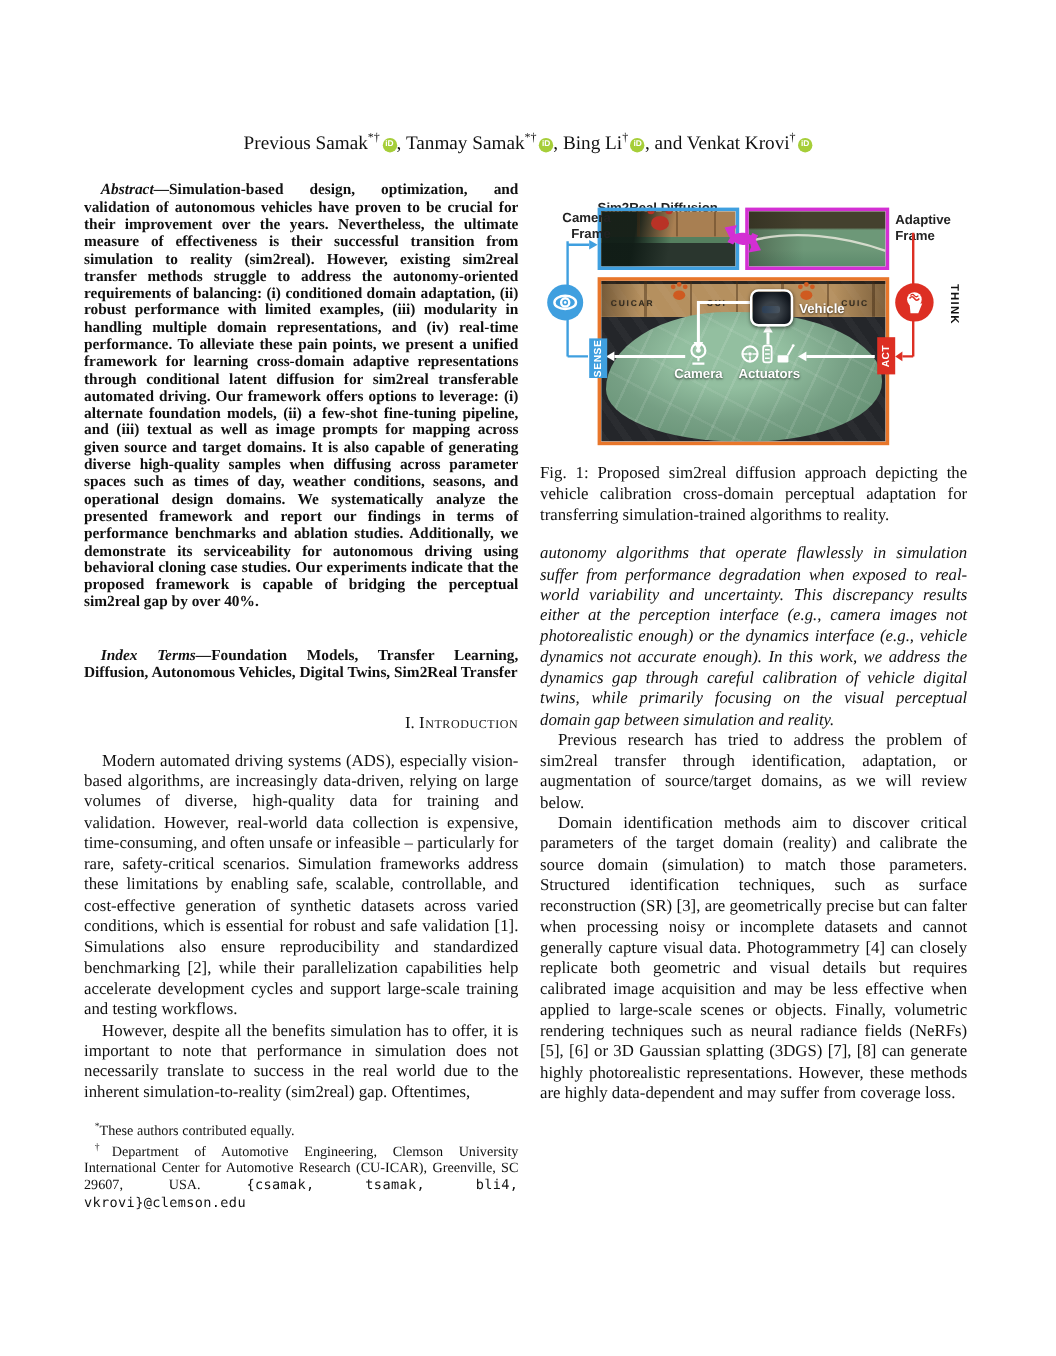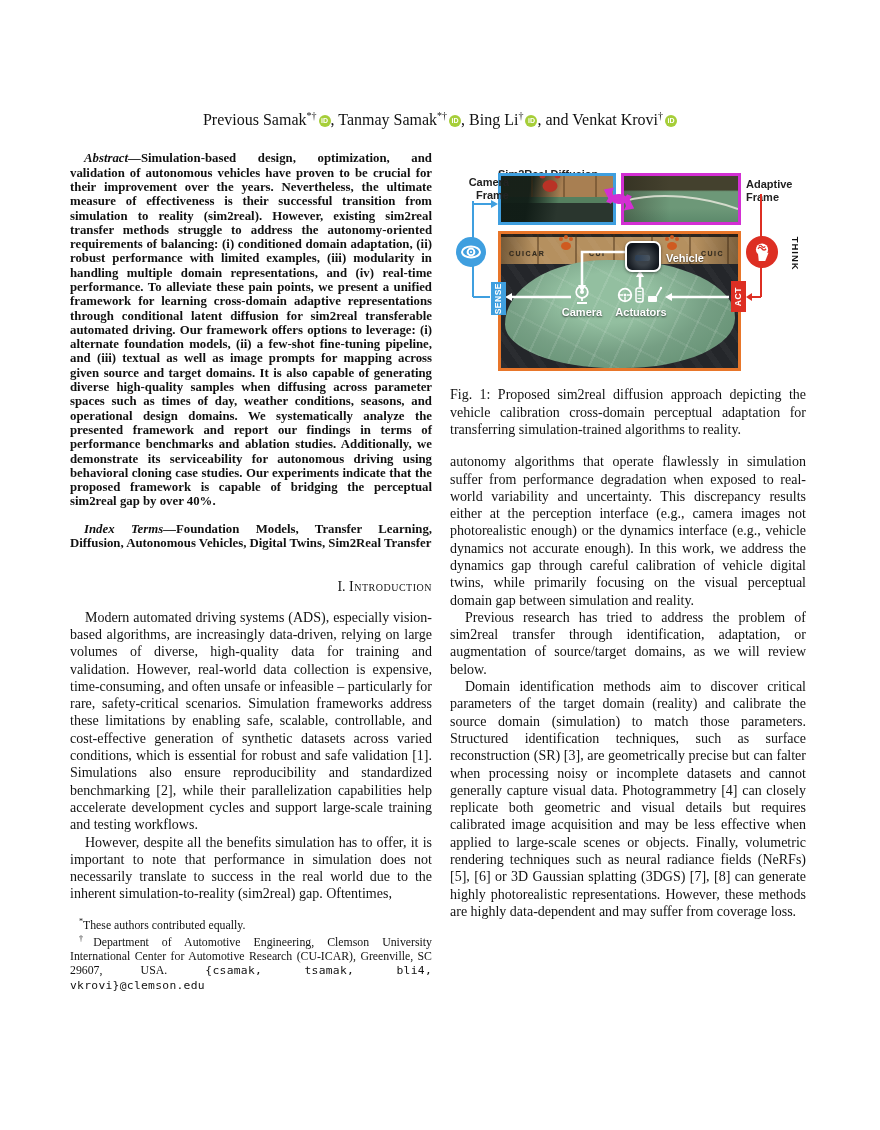--- a/index.html
+++ b/index.html
@@ -27,29 +27,29 @@
     font-size:7px;font-weight:bold;line-height:12px;text-align:center;
     vertical-align:2px;margin-left:2px;
   }
   .cols{display:flex;margin:22px 0 0 70px;}
   .col-left{width:362px;margin-right:18px;}
   .col-right{width:356px;}
   .col-left,.col-right{font-size:14px;line-height:17.3px;text-align:justify;hyphens:auto;}
   p.abstract,p.index{font-size:12.8px;line-height:14.3px;font-weight:bold;}
   p.abstract .lead,p.index .lead{font-style:italic;}
   p.abstract .lead{padding-left:14px;}
-  p.index{margin-top:13px;}
+  p.index{margin-top:30px;}
   p.index .lead{padding-left:14px;}
   h2.sec{
     font-size:14px;font-weight:normal;text-align:right;margin:28px 0 13px 0;
   }
   h2.sec .sc{font-variant:small-caps;letter-spacing:.5px;}
   h3.subsec{font-size:14px;font-weight:normal;font-style:italic;margin:22px 0 16px 0;}
   p.body{text-indent:15px;}
-  p.noindent{text-indent:0;}
+  p.noindent{text-indent:0;font-style:italic;}
   .footnotes{margin-top:12px;font-size:11.8px;line-height:14.2px;}
   .footnotes p{text-indent:9px;}
   .footnotes sup{font-size:8px;}
   .mono{font-family:"DejaVu Sans Mono",monospace;font-size:11.3px;letter-spacing:.3px;}
   .caption{margin-top:13px;}
 
   
   .fig{
     position:relative;width:356px;height:222px;
     font-family:"Liberation Sans",sans-serif;margin-bottom:0;

